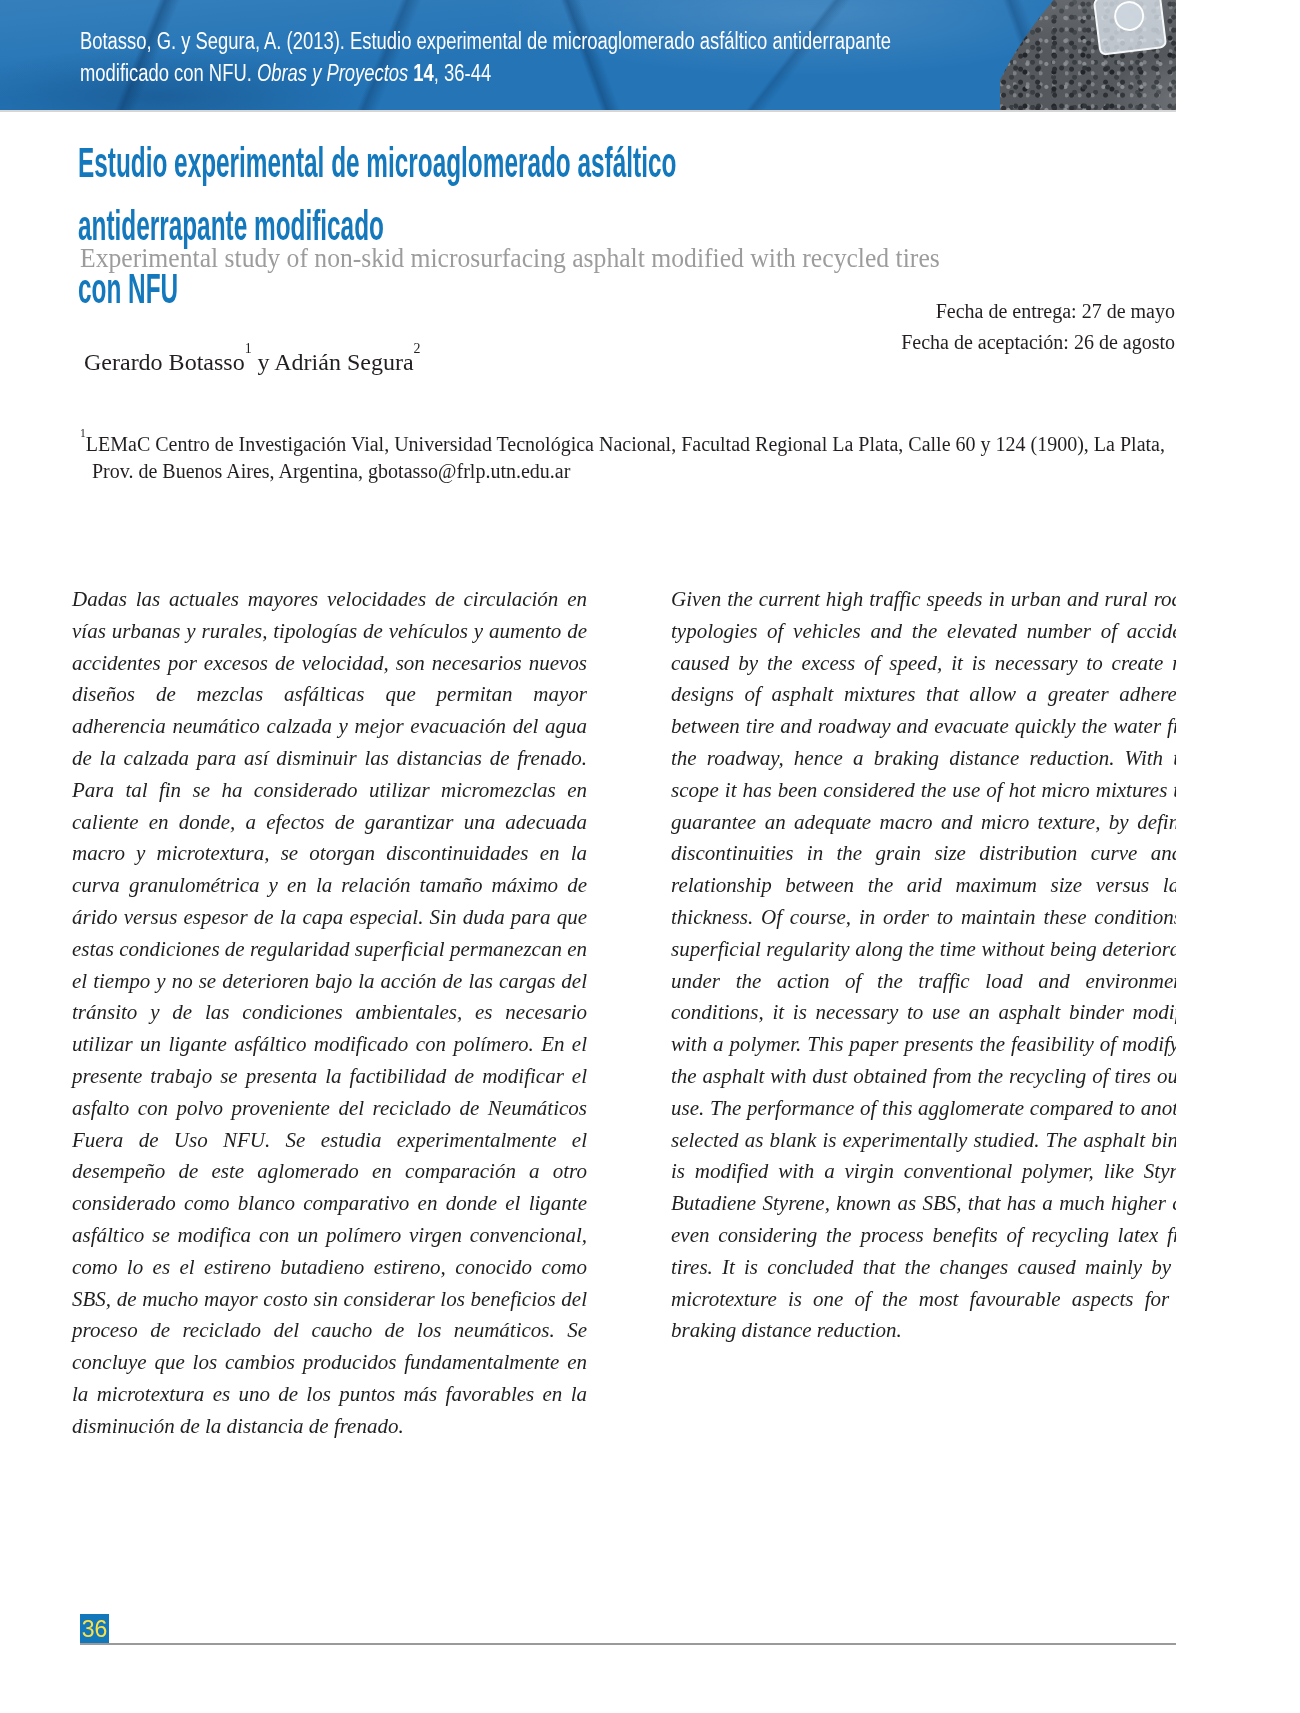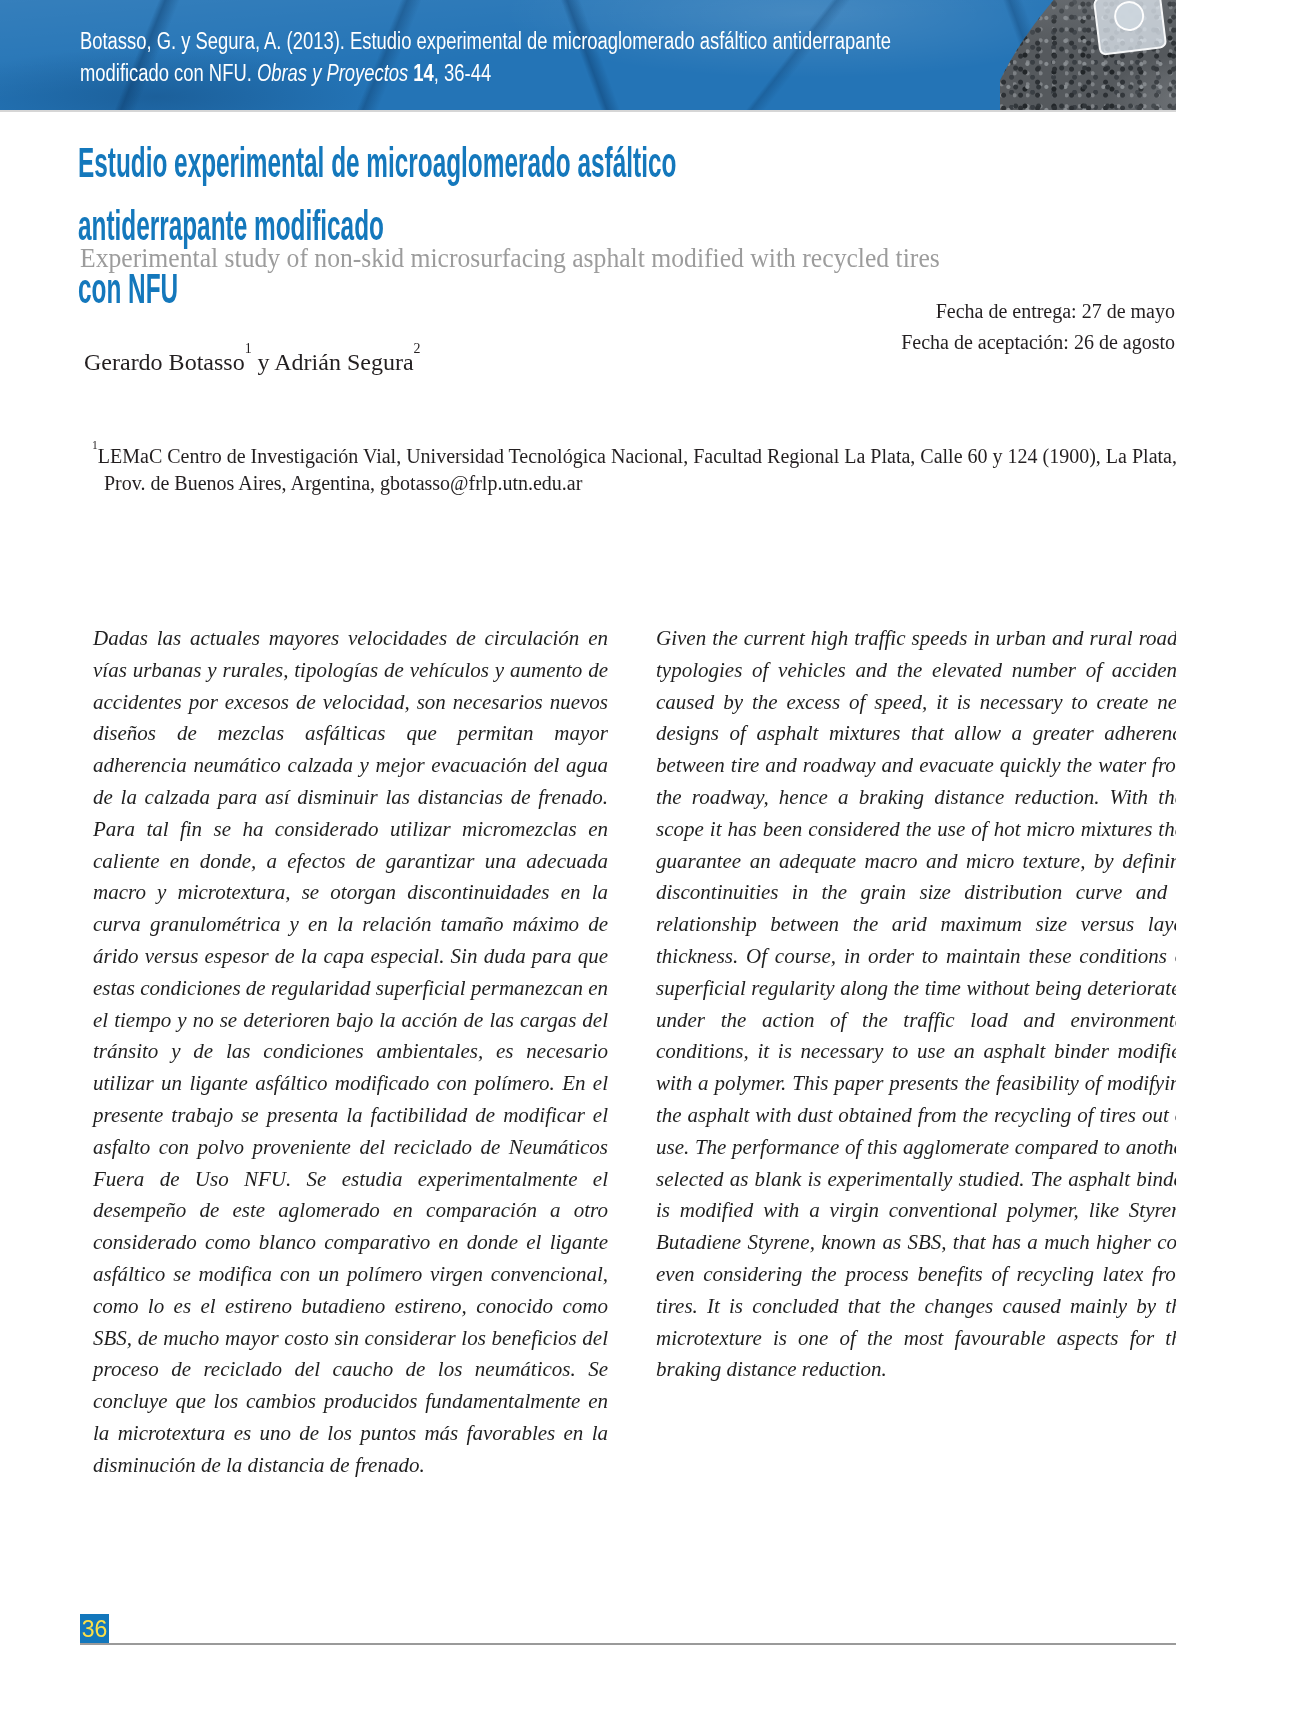--- a/index.html
+++ b/index.html
@@ -65,24 +65,24 @@
 
   
   .dates{position:absolute;left:600px;top:296px;width:620px;text-align:right;
          font-size:20px;line-height:31px;color:#231f20;}
 
   
   .authors{position:absolute;left:84px;top:349px;font-size:24px;color:#231f20;}
   .authors sup,.affil sup{font-size:58%;position:relative;top:-0.55em;}
   .affil{position:absolute;left:80px;top:426px;width:1120px;
          font-size:20px;line-height:27.5px;color:#231f20;}
-  .affil p{margin:12px;text-indent:-12px;padding-left:12px;}
+  .affil p{margin:0;text-indent:-12px;padding-left:12px;}
 
   
-  .cols{position:absolute;left:93px;top:584px;display:flex;gap:48px;margin-top:39px;}
+  .cols{position:absolute;left:72px;top:584px;display:flex;gap:84px;}
   .col{font-style:italic;font-size:21px;line-height:31.8px;text-align:justify;color:#1f1f1f;}
   .col-es{width:515px;}
   .col-en{width:535px;}
   .col p{margin:0;}
   .col .keywords{margin-top:32px;}
 
   
   .page-num{position:absolute;left:80px;top:1614px;width:29px;height:30px;
             background:#1377bc;color:#fde047;font-family:"Liberation Sans",sans-serif;
             font-size:23px;display:flex;align-items:center;justify-content:center;}

